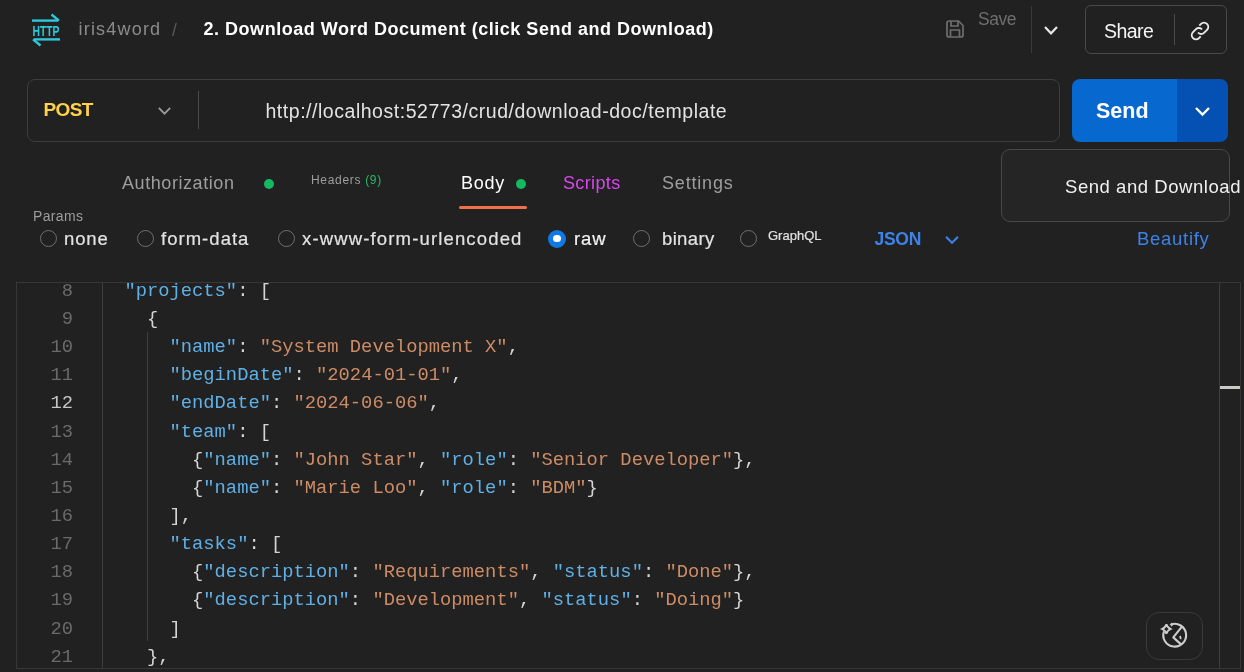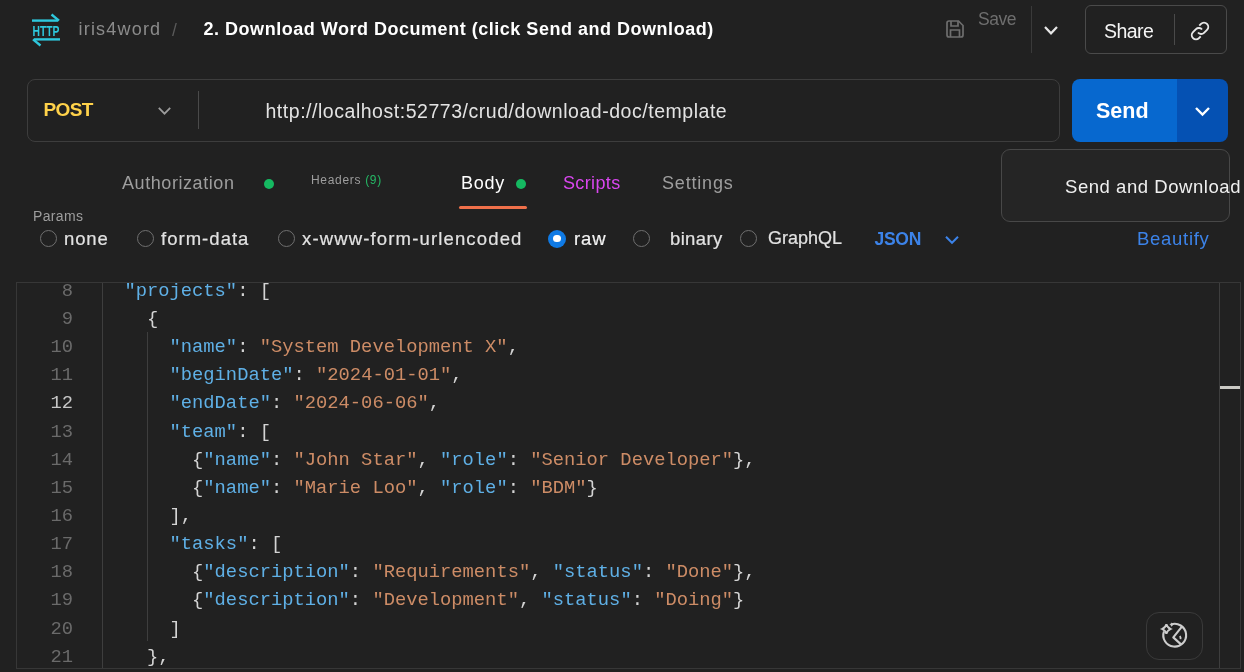--- a/index.html
+++ b/index.html
@@ -78,23 +78,23 @@
 <div class="abs" style="left:40px; top:230px; width:17px; height:17px; border-radius:50%; border:1.5px solid #6f6f6f;"></div>
 <div class="txt" style="left:64px; top:228.2px; font-size:18.5px; letter-spacing:0.85px; color:#e2e2e2; -webkit-text-stroke:0.2px #e2e2e2;">none</div>
 <div class="abs" style="left:136.5px; top:230px; width:17px; height:17px; border-radius:50%; border:1.5px solid #6f6f6f;"></div>
 <div class="txt" style="left:161px; top:228.2px; font-size:18.5px; letter-spacing:1.03px; color:#e2e2e2; -webkit-text-stroke:0.2px #e2e2e2;">form-data</div>
 <div class="abs" style="left:278px; top:230px; width:17px; height:17px; border-radius:50%; border:1.5px solid #6f6f6f;"></div>
 <div class="txt" style="left:302px; top:228.2px; font-size:18.5px; letter-spacing:1.15px; color:#e2e2e2; -webkit-text-stroke:0.2px #e2e2e2;">x-www-form-urlencoded</div>
 <div class="abs" style="left:548px; top:229.5px; width:18px; height:18px; border-radius:50%; background:#0f7ae5;"></div>
 <div class="abs" style="left:553.2px; top:234.7px; width:7.5px; height:7.5px; border-radius:50%; background:#ffffff;"></div>
 <div class="txt" style="left:574px; top:228.2px; font-size:18.5px; letter-spacing:0.9px; color:#f2f2f2; -webkit-text-stroke:0.2px #f2f2f2;">raw</div>
 <div class="abs" style="left:632.5px; top:230px; width:17px; height:17px; border-radius:50%; border:1.5px solid #6f6f6f;"></div>
-<div class="txt" style="left:662px; top:228.2px; font-size:18.5px; letter-spacing:0.35px; color:#e2e2e2;margin-left:8px; -webkit-text-stroke:0.2px #e2e2e2;">binary</div>
+<div class="txt" style="left:662px; top:228.2px; font-size:18.5px; letter-spacing:0.35px; color:#e2e2e2; -webkit-text-stroke:0.2px #e2e2e2;">binary</div>
 <div class="abs" style="left:739.5px; top:230px; width:17px; height:17px; border-radius:50%; border:1.5px solid #6f6f6f;"></div>
-<div class="txt" style="left:768px; top:228.2px; font-size:18px; letter-spacing:0px; color:#e2e2e2; -webkit-text-stroke:0.2px #e2e2e2;">GraphQL</div>
+<div class="txt" style="left:768px; top:228.2px; font-size:13px; letter-spacing:0px; color:#e2e2e2; -webkit-text-stroke:0.2px #e2e2e2;">GraphQL</div>
 <div class="txt" style="left:874.5px; top:228.5px; font-size:17.5px; font-weight:bold; letter-spacing:-0.29px; color:#3c83e9;">JSON</div>
 <svg class="abs" style="left:944px; top:234.5px;" width="16" height="10" viewBox="0 0 16 10" fill="none" stroke="#3c83e9" stroke-width="2">
   <path d="M2 1.8 L8 7.8 L14 1.8"></path>
 </svg>
 <div class="txt" style="left:1137px; top:228.2px; font-size:18.5px; letter-spacing:0.71px; color:#3c83e9;">Beautify</div>
 
 <div class="abs" style="left:16px; top:282px; width:1225px; height:387px; border:1px solid #373737; overflow:hidden;">
   <div class="vline" style="left:85.2px; top:0; height:385px; background:#3e3e3e;"></div>
   <div class="vline" style="left:130.2px; top:48.9px; height:309.5px; background:#3e3e3e;"></div>
   <div class="vline" style="left:1201.8px; top:0; height:385px; background:#3e3e3e;"></div>

